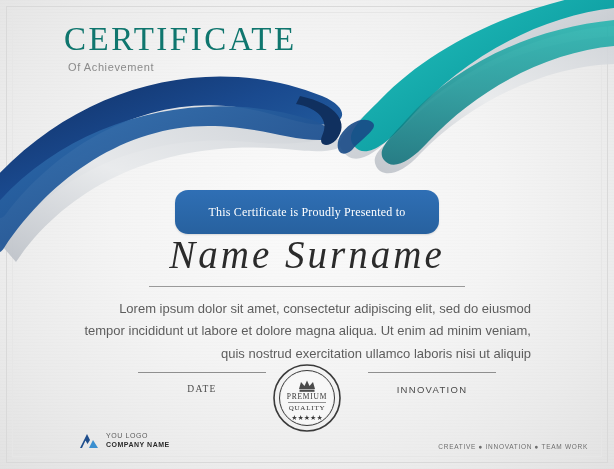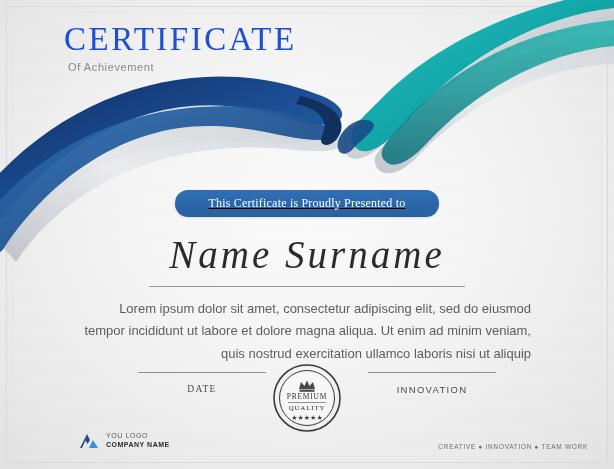--- a/index.html
+++ b/index.html
@@ -60,50 +60,49 @@
   .header {
     position: absolute;
     left: 64px;
     top: 22px;
     z-index: 5;
   }
   .title {
     font-family: "Liberation Serif", serif;
     font-size: 33px;
     letter-spacing: 2.5px;
-    color: #1d4ed8;
+    color: #0f766e;
     font-weight: normal;
     line-height: 1.05;
     white-space: nowrap;
   }
   .subtitle {
     font-family: "Liberation Sans", sans-serif;
     font-size: 11px;
     color: #8a8a8a;
     letter-spacing: 0.6px;
     margin-top: 4px;
     margin-left: 4px;
   }
 
   
   .ribbon {
     position: absolute;
     left: 50%;
     top: 190px;
     transform: translateX(-50%);
     width: 264px;
-    height: 27px;
+    height: 44px;
     background: linear-gradient(180deg, #2f6fb5 0%, #27619f 100%);
     border-radius: 13px;
     display: flex;
     align-items: center;
     justify-content: center;
     z-index: 6;
     box-shadow: 0 1px 2px rgba(0,0,0,0.12);
-    text-decoration: underline;
   }
   .ribbon-text {
     font-family: "Liberation Serif", serif;
     color: #ffffff;
     font-size: 12px;
     letter-spacing: 0.2px;
     white-space: nowrap;
   }
 
   

